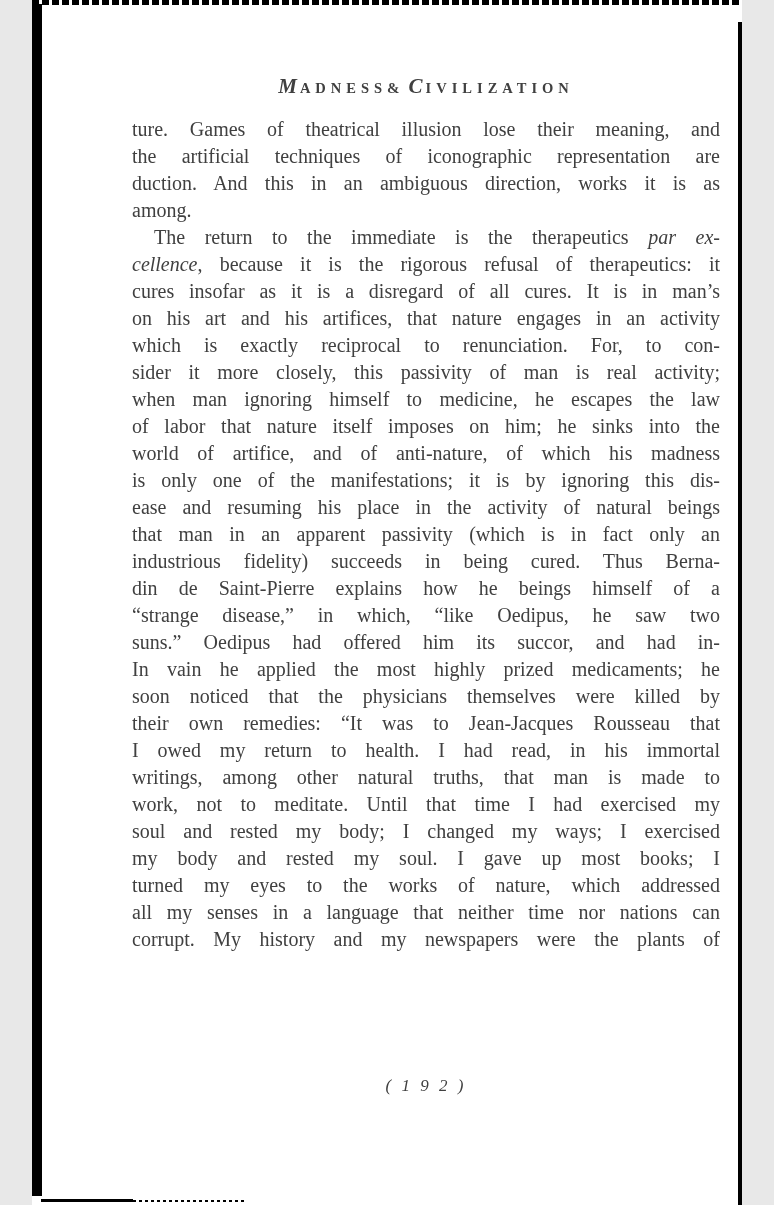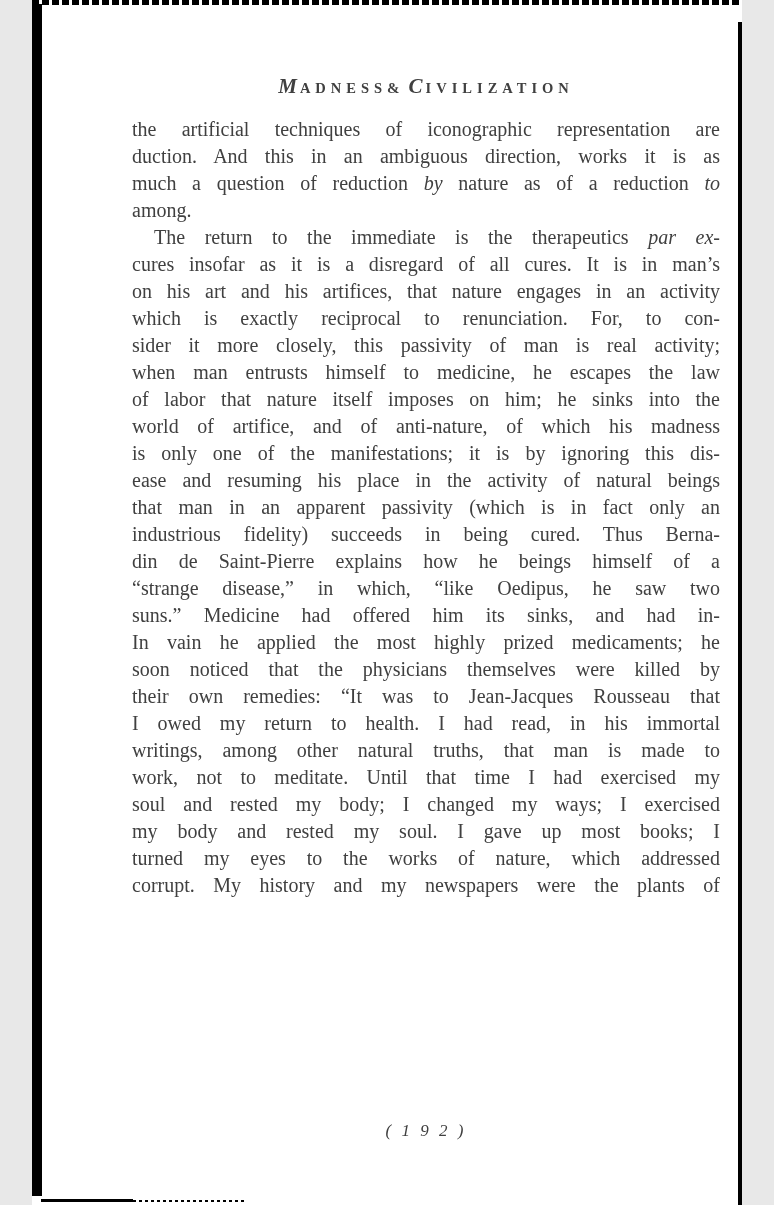--- a/index.html
+++ b/index.html
@@ -94,65 +94,66 @@
   }
   
   .page-number {
     position: absolute;
     top: 1076px; left: 100px;
     width: 588px;
     text-align: center;
     font-style: italic;
     font-size: 17px;
     letter-spacing: 3px;
-    margin-top: 45px;
   }
 </style>
 </head>
 <body>
 
 <div class="scan-page">
 
   <div class="edge-top"></div>
   <div class="edge-left"></div>
   <div class="edge-right"></div>
   <div class="edge-bottom-solid"></div>
   <div class="edge-bottom-dotted"></div>
 
   <div class="running-head">
     <span class="head-lead">M</span><span class="head-caps">ADNESS</span><span class="head-amp">&amp;</span> <span class="head-lead">C</span><span class="head-caps">IVILIZATION</span>
   </div>
 
   <div class="page-body">
+      <div class="line">ture. Games of theatrical illusion lose their meaning, and</div>
       <div class="line">the artificial techniques of iconographic representation are</div>
       <div class="line">duction. And this in an ambiguous direction, works it is as</div>
-      <div class="line">much a question of reduction <i>by</i> nature as of a reduction <i>to</i></div>
       <div class="line para-end">among.</div>
       <div class="line indent">The return to the immediate is the therapeutics <i>par ex-</i></div>
+      <div class="line"><i>cellence</i>, because it is the rigorous refusal of therapeutics: it</div>
       <div class="line">cures insofar as it is a disregard of all cures. It is in man’s</div>
       <div class="line">on his art and his artifices, that nature engages in an activity</div>
       <div class="line">which is exactly reciprocal to renunciation. For, to con-</div>
       <div class="line">sider it more closely, this passivity of man is real activity;</div>
-      <div class="line">when man entrusts himself to medicine, he escapes the law</div>
+      <div class="line">when man ignoring himself to medicine, he escapes the law</div>
       <div class="line">of labor that nature itself imposes on him; he sinks into the</div>
       <div class="line">world of artifice, and of anti-nature, of which his madness</div>
       <div class="line">is only one of the manifestations; it is by ignoring this dis-</div>
       <div class="line">ease and resuming his place in the activity of natural beings</div>
       <div class="line">that man in an apparent passivity (which is in fact only an</div>
       <div class="line">industrious fidelity) succeeds in being cured. Thus Berna-</div>
       <div class="line">din de Saint-Pierre explains how he beings himself of a</div>
       <div class="line">“strange disease,” in which, “like Oedipus, he saw two</div>
-      <div class="line">suns.” Medicine had offered him its sinks, and had in-</div>
+      <div class="line">suns.” Oedipus had offered him its succor, and had in-</div>
       <div class="line">In vain he applied the most highly prized medicaments; he</div>
       <div class="line">soon noticed that the physicians themselves were killed by</div>
       <div class="line">their own remedies: “It was to Jean-Jacques Rousseau that</div>
       <div class="line">I owed my return to health. I had read, in his immortal</div>
       <div class="line">writings, among other natural truths, that man is made to</div>
       <div class="line">work, not to meditate. Until that time I had exercised my</div>
       <div class="line">soul and rested my body; I changed my ways; I exercised</div>
       <div class="line">my body and rested my soul. I gave up most books; I</div>
       <div class="line">turned my eyes to the works of nature, which addressed</div>
+      <div class="line">all my senses in a language that neither time nor nations can</div>
       <div class="line">corrupt. My history and my newspapers were the plants of</div>
     </div>
 
   <div class="page-number">( 1 9 2 )</div>
 
 </div>
 
 </body></html>

